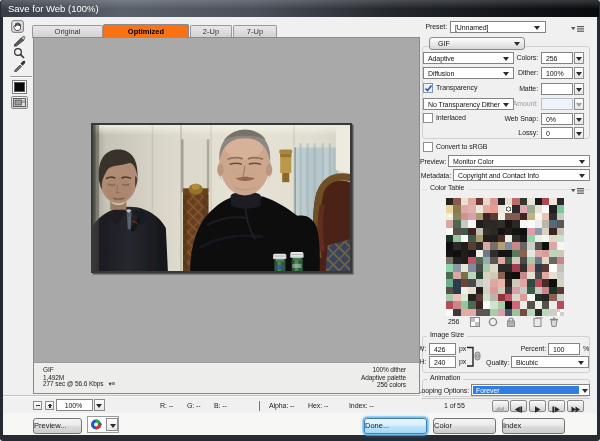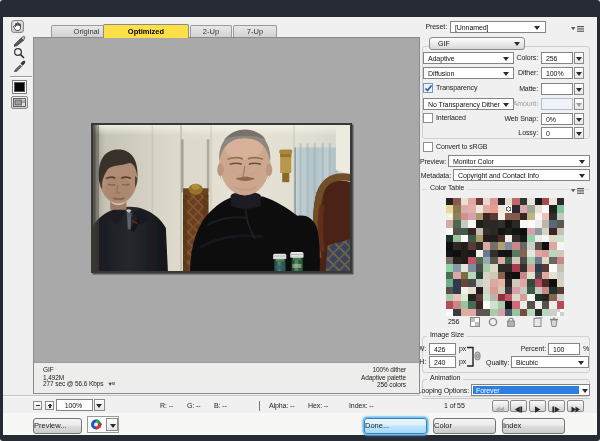--- a/index.html
+++ b/index.html
@@ -17,20 +17,23 @@
 .chk{position:absolute;width:10px;height:10px;background:#fff;border:1px solid #8a9097;}
 .grp{position:absolute;border:1px solid #d0d0d0;border-radius:3px;}
 .btn{position:absolute;height:16px;background:linear-gradient(#f4f4f4 0%,#ebebeb 45%,#dedede 50%,#cccccc 100%);
  border:1px solid #757575;border-radius:3px;font-size:7.5px;color:#1a1a1a;text-align:left;line-height:14px;}
 .sep{position:absolute;height:1px;background:#d4d4d4;}
 .pbtn{position:absolute;width:17px;height:12px;background:linear-gradient(#fbfbfb,#d2d2d2);border:1px solid #8a8a8a;border-radius:2px;}
 .tiny{position:absolute;font-size:6.5px;letter-spacing:-0.1px;color:#222;white-space:nowrap;}
 </style></head>
 <body>
 <div id="win">
+    <div id="title">
+      <span>Save for Web (100%)</span>
+    </div>
     <div id="content">
       <div style="position:absolute;left:8px;top:3px;width:13px;height:13px;border:1px solid #8a8a8a;border-radius:3px;background:linear-gradient(#efefef,#d2d2d2);box-shadow:inset 0 0 2px #aaa;">
 <svg width="11" height="11" viewBox="0 0 11 11" style="position:absolute;left:0px;top:0px;">
 <path d="M3 8.4 C2.2 7 1.4 5.6 1.9 5 C2.3 4.5 3.1 4.9 3.5 5.6 L3.5 5.6 3.6 2.9 C3.6 2.2 4.5 2.2 4.6 2.9 L4.7 4.6 5 2.2 C5.1 1.5 6 1.5 6 2.2 L6.1 4.6 6.4 2.5 C6.5 1.8 7.3 1.9 7.3 2.6 L7.3 4.8 7.7 3.3 C7.8 2.7 8.6 2.8 8.6 3.5 L8.5 6.8 C8.4 8.4 7.5 9.5 5.8 9.5 C4.5 9.5 3.6 9.2 3 8.4 Z" fill="#fdfdfd" stroke="#2a2a2a" stroke-width="0.85"></path>
         </svg>
       </div>
       <svg width="13" height="12" viewBox="0 0 13 12" style="position:absolute;left:10px;top:18px;">
 <path d="M1 10 L8 3 L10.5 5.5 L3.5 11 Z" fill="#5a5a5a" stroke="#333" stroke-width="0.6"></path>
 <path d="M8 3 L11 1 L12 2.5 L10.5 5.5 Z" fill="#bababa" stroke="#333" stroke-width="0.6"></path>
 <path d="M1 10 L3.5 11 L1.2 11.8 Z" fill="#222"></path>
@@ -48,22 +51,22 @@
       <div style="position:absolute;left:9px;top:63px;width:15px;height:14px;border:1px solid #7e7e7e;background:#fff;">
 <div style="position:absolute;left:1px;top:1px;width:11px;height:10px;background:#0a0a0a;border:1px solid #555;"></div>
       </div>
       <div style="position:absolute;left:8px;top:79px;width:17px;height:13px;border:1px solid #8a8a8a;border-radius:2px;background:linear-gradient(#f2f2f2,#cfcfcf);">
 <svg width="13" height="9" viewBox="0 0 13 9" style="position:absolute;left:1px;top:1px;">
 <rect x="0.5" y="0.5" width="12" height="8" fill="#dedede" stroke="#444" stroke-width="0.8"></rect>
 <rect x="2" y="2" width="6.5" height="5" fill="#9a9aa2" stroke="#444" stroke-width="0.7"></rect>
 <text x="9.2" y="4.5" font-size="3.2" fill="#333">01</text>
         </svg>
       </div>
-      <div style="position:absolute;left:29px;top:8px;width:71px;height:13px;background:linear-gradient(#e8e8e8,#d0d0d0);border:1px solid #9a9a9a;border-bottom:none;border-radius:2px 2px 0 0;font-size:7.5px;color:#333;text-align:center;line-height:12px;margin-left:19px;">Original</div>
-      <div style="position:absolute;left:100px;top:7px;width:86px;height:14px;background:#fde047;border:1px solid #8a8a8a;border-bottom:none;border-radius:2px 2px 0 0;font-size:7.5px;font-weight:bold;color:#000;text-align:center;line-height:13px;z-index:3;">Optimized</div>
+      <div style="position:absolute;left:29px;top:8px;width:71px;height:13px;background:linear-gradient(#e8e8e8,#d0d0d0);border:1px solid #9a9a9a;border-bottom:none;border-radius:2px 2px 0 0;font-size:7.5px;color:#333;text-align:center;line-height:12px;">Original</div>
+      <div style="position:absolute;left:100px;top:7px;width:86px;height:14px;background:#f97316;border:1px solid #8a8a8a;border-bottom:none;border-radius:2px 2px 0 0;font-size:7.5px;font-weight:bold;color:#000;text-align:center;line-height:13px;z-index:3;">Optimized</div>
       <div style="position:absolute;left:187px;top:8px;width:42px;height:13px;background:linear-gradient(#e8e8e8,#d0d0d0);border:1px solid #9a9a9a;border-bottom:none;border-radius:2px 2px 0 0;font-size:7.5px;color:#333;text-align:center;line-height:12px;">2-Up</div>
       <div style="position:absolute;left:230px;top:8px;width:44px;height:13px;background:linear-gradient(#e8e8e8,#d0d0d0);border:1px solid #9a9a9a;border-bottom:none;border-radius:2px 2px 0 0;font-size:7.5px;color:#333;text-align:center;line-height:12px;">7-Up</div>
       <div style="position:absolute;left:30px;top:20px;width:387px;height:357px;border:1px solid #8a8a8a;background:#a9a9a9;z-index:2;">
         <div style="position:absolute;left:0px;bottom:0px;width:385px;height:31px;background:#ededec;border-top:1px solid #9c9c9c;"></div>
         <div class="tiny" style="left:9px;bottom:20px;">GIF</div>
         <div class="tiny" style="left:9px;bottom:12.5px;">1,492M</div>
         <div class="tiny" style="left:9px;bottom:5px;">277 sec @ 56.6 Kbps&nbsp;&nbsp;&nbsp;<span style="color:#444;">▾≡</span></div>
         <div class="tiny" style="right:13px;bottom:20px;">100% dither</div>
         <div class="tiny" style="right:13px;bottom:12.5px;">Adaptive palette</div>
         <div class="tiny" style="right:13px;bottom:5px;">256 colors</div>

